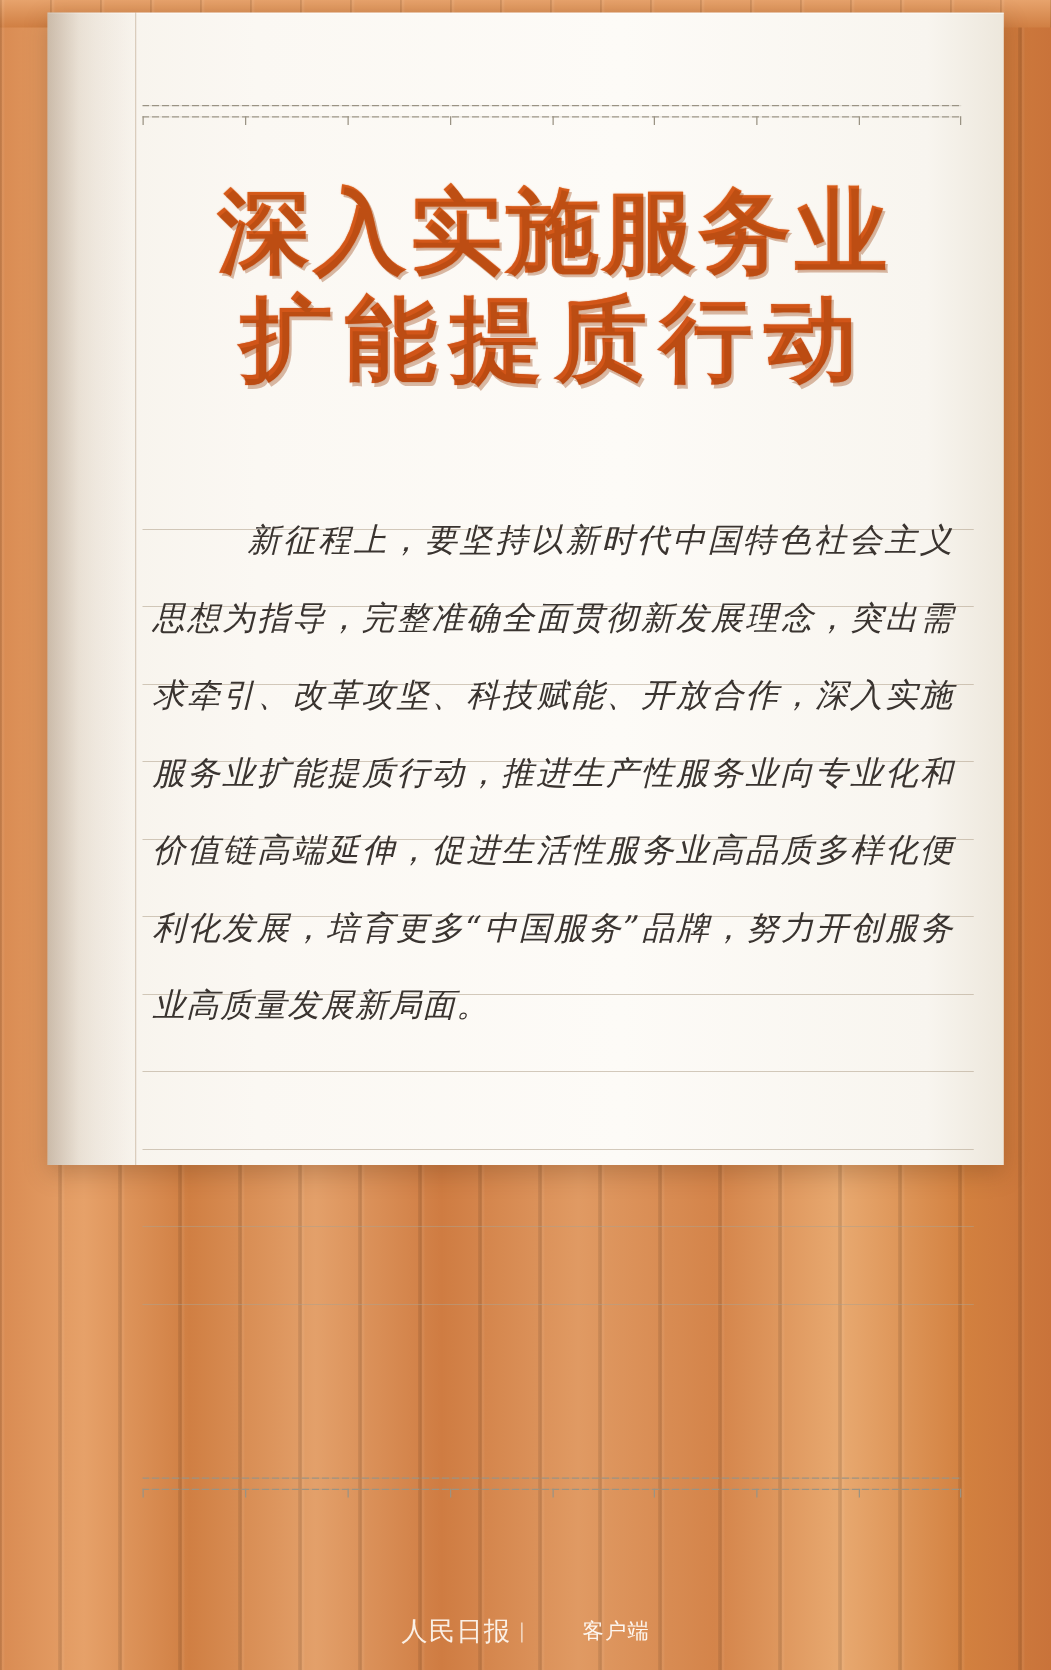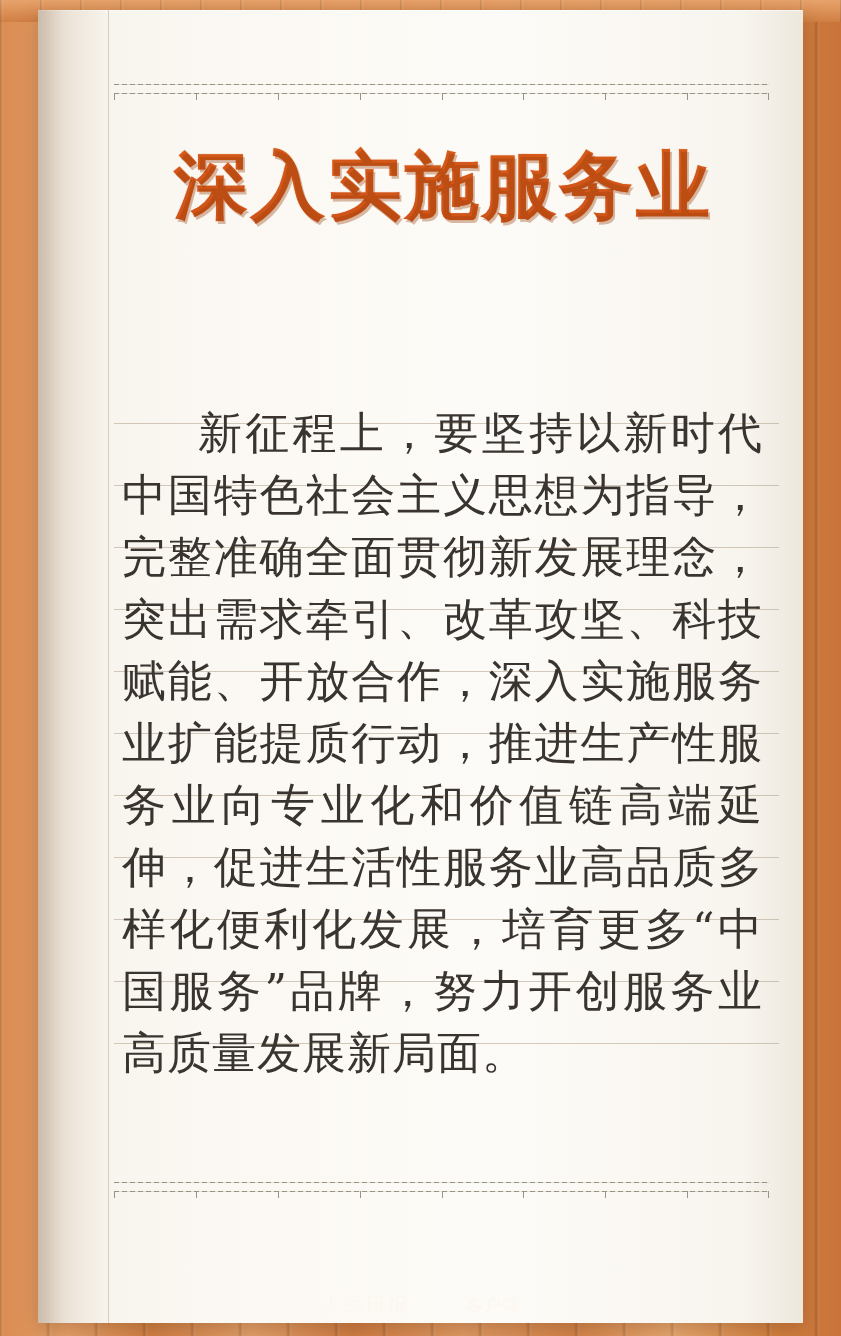--- a/index.html
+++ b/index.html
@@ -46,21 +46,21 @@
         rgba(0,0,0,0) 4px, rgba(0,0,0,0) 40px),
       linear-gradient(180deg, #e7a36c, #d07f43);
   }
 
   
   .page {
     position: absolute;
     left: 38px;
     top: 10px;
     width: 765px;
-    height: 1313px;
+    height: 922px;
     background: linear-gradient(90deg, #efe9df 0%, #f7f3ec 5%, #fbf8f3 22%, #fdfbf7 60%, #f8f5ef 92%, #ede7dc 100%);
     box-shadow: 0 6px 18px rgba(90,50,20,0.28), 0 1px 0 rgba(255,255,255,0.6) inset;
   }
   
   .gutter {
     position: absolute;
     left: 0; top: 0; bottom: 0;
     width: 72px;
     background: linear-gradient(90deg, rgba(120,80,45,0.30) 0%, rgba(150,110,70,0.12) 35%, rgba(255,255,255,0) 100%);
   }
@@ -136,26 +136,27 @@
   }
   .title .line2 { letter-spacing: 10px; }
 
   
   .body-text {
     position: absolute;
     left: 84px;
     right: 40px;
     top: 392px;
     font-family: "DejaVu Serif", serif;
-    font-size: 44px;
+    font-size: 26px;
     line-height: 62px;
     color: #3a3430;
     text-align: justify;
     text-indent: 76px;
     letter-spacing: 1px;
+    font-style: italic;
   }
 
   
   .attrib {
     position: absolute;
     left: 84px;
     right: 40px;
     top: 1118px;
     text-align: center;
     font-family: "DejaVu Sans", sans-serif;
@@ -220,20 +221,21 @@
       <div class="tick" style="left:62.5%"></div>
       <div class="tick" style="left:75%"></div>
       <div class="tick" style="left:87.5%"></div>
       <div class="tick" style="left:99.8%"></div>
     </div>
 
     <div class="rules"></div>
 
     <div class="title">
       <div class="line1">深入实施服务业</div>
+      <div class="line2">扩能提质行动</div>
     </div>
 
     <div class="body-text">新征程上，要坚持以新时代中国特色社会主义思想为指导，完整准确全面贯彻新发展理念，突出需求牵引、改革攻坚、科技赋能、开放合作，深入实施服务业扩能提质行动，推进生产性服务业向专业化和价值链高端延伸，促进生活性服务业高品质多样化便利化发展，培育更多“中国服务”品牌，努力开创服务业高质量发展新局面。</div>
 
 
     <div class="deco bottom">
       <div class="l1"></div>
       <div class="l2"></div>
       <div class="tick" style="left:0%"></div>
       <div class="tick" style="left:12.5%"></div>

